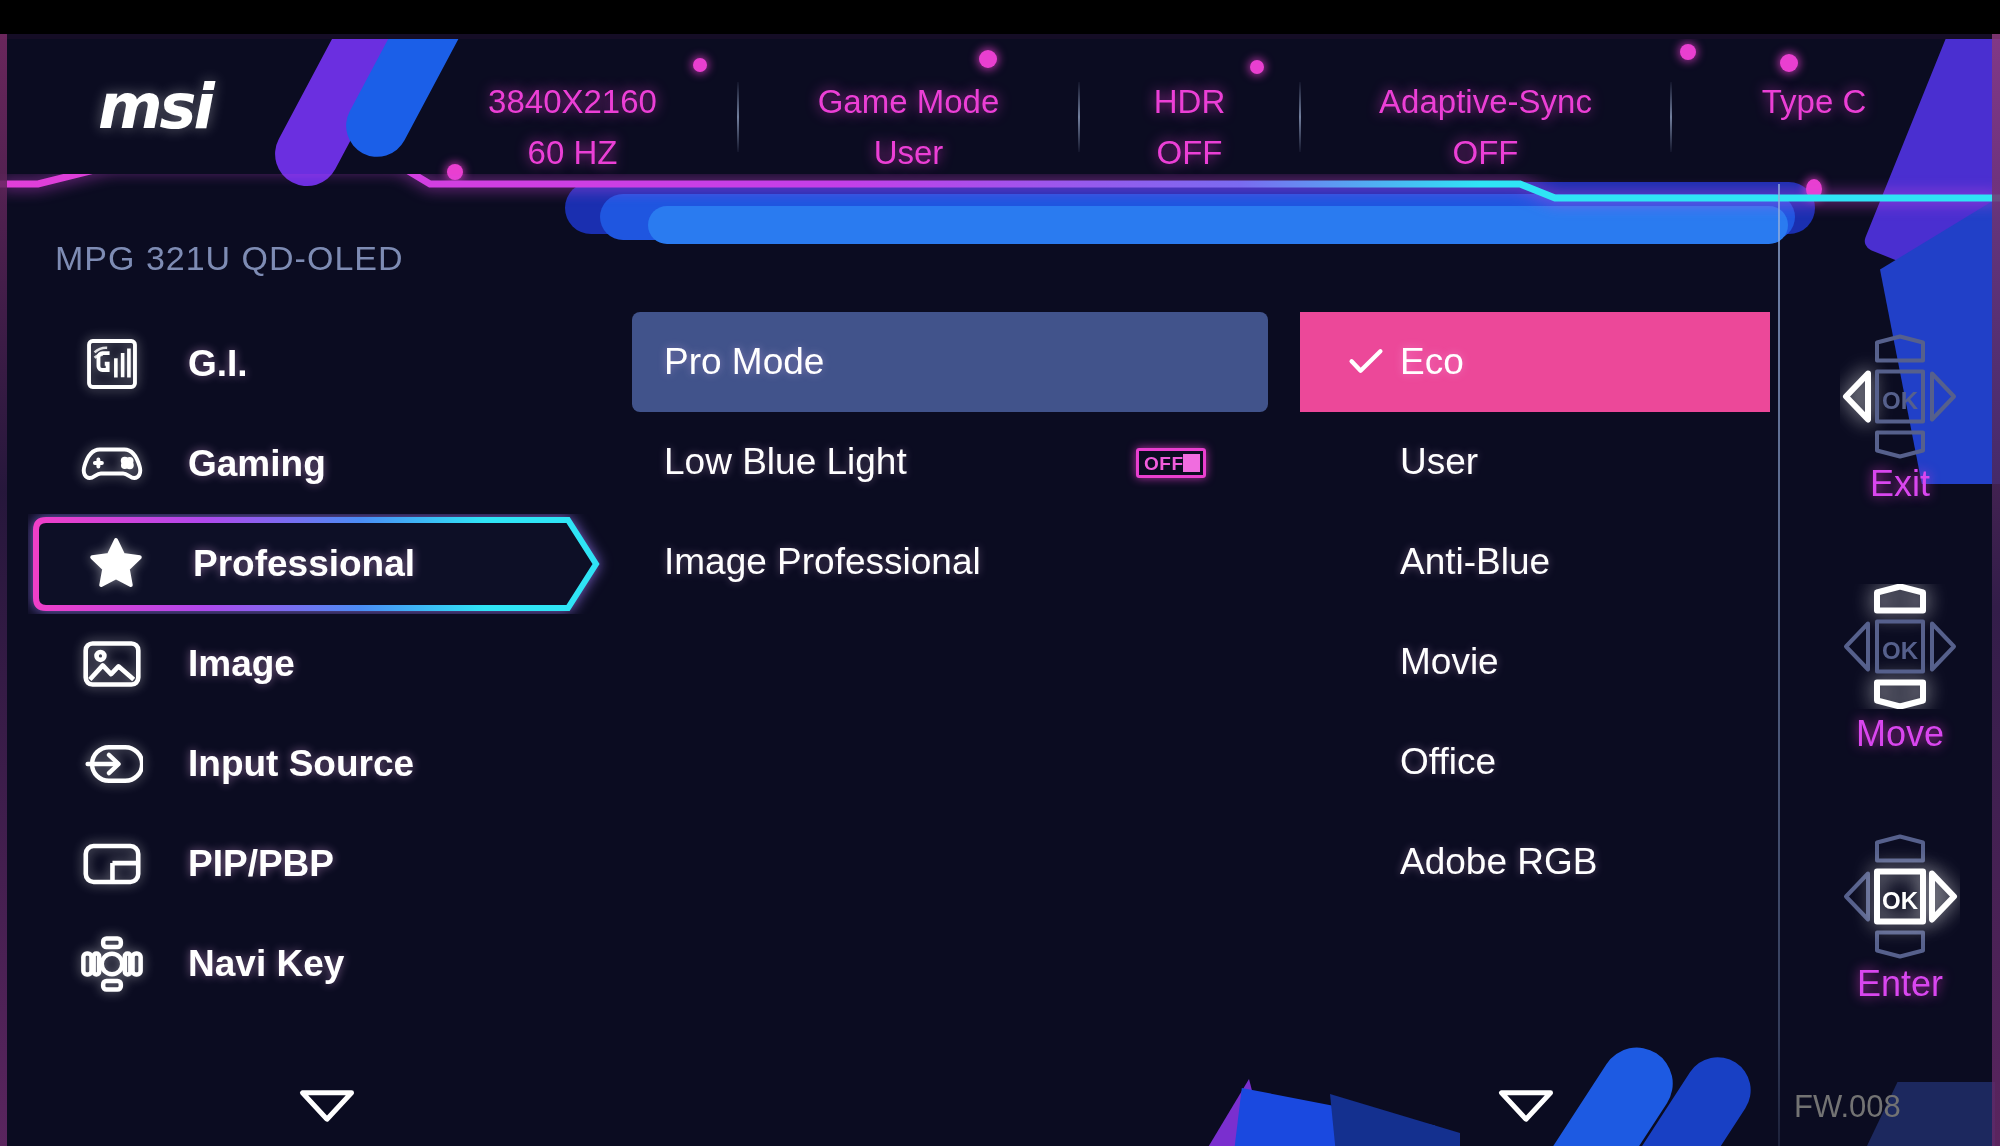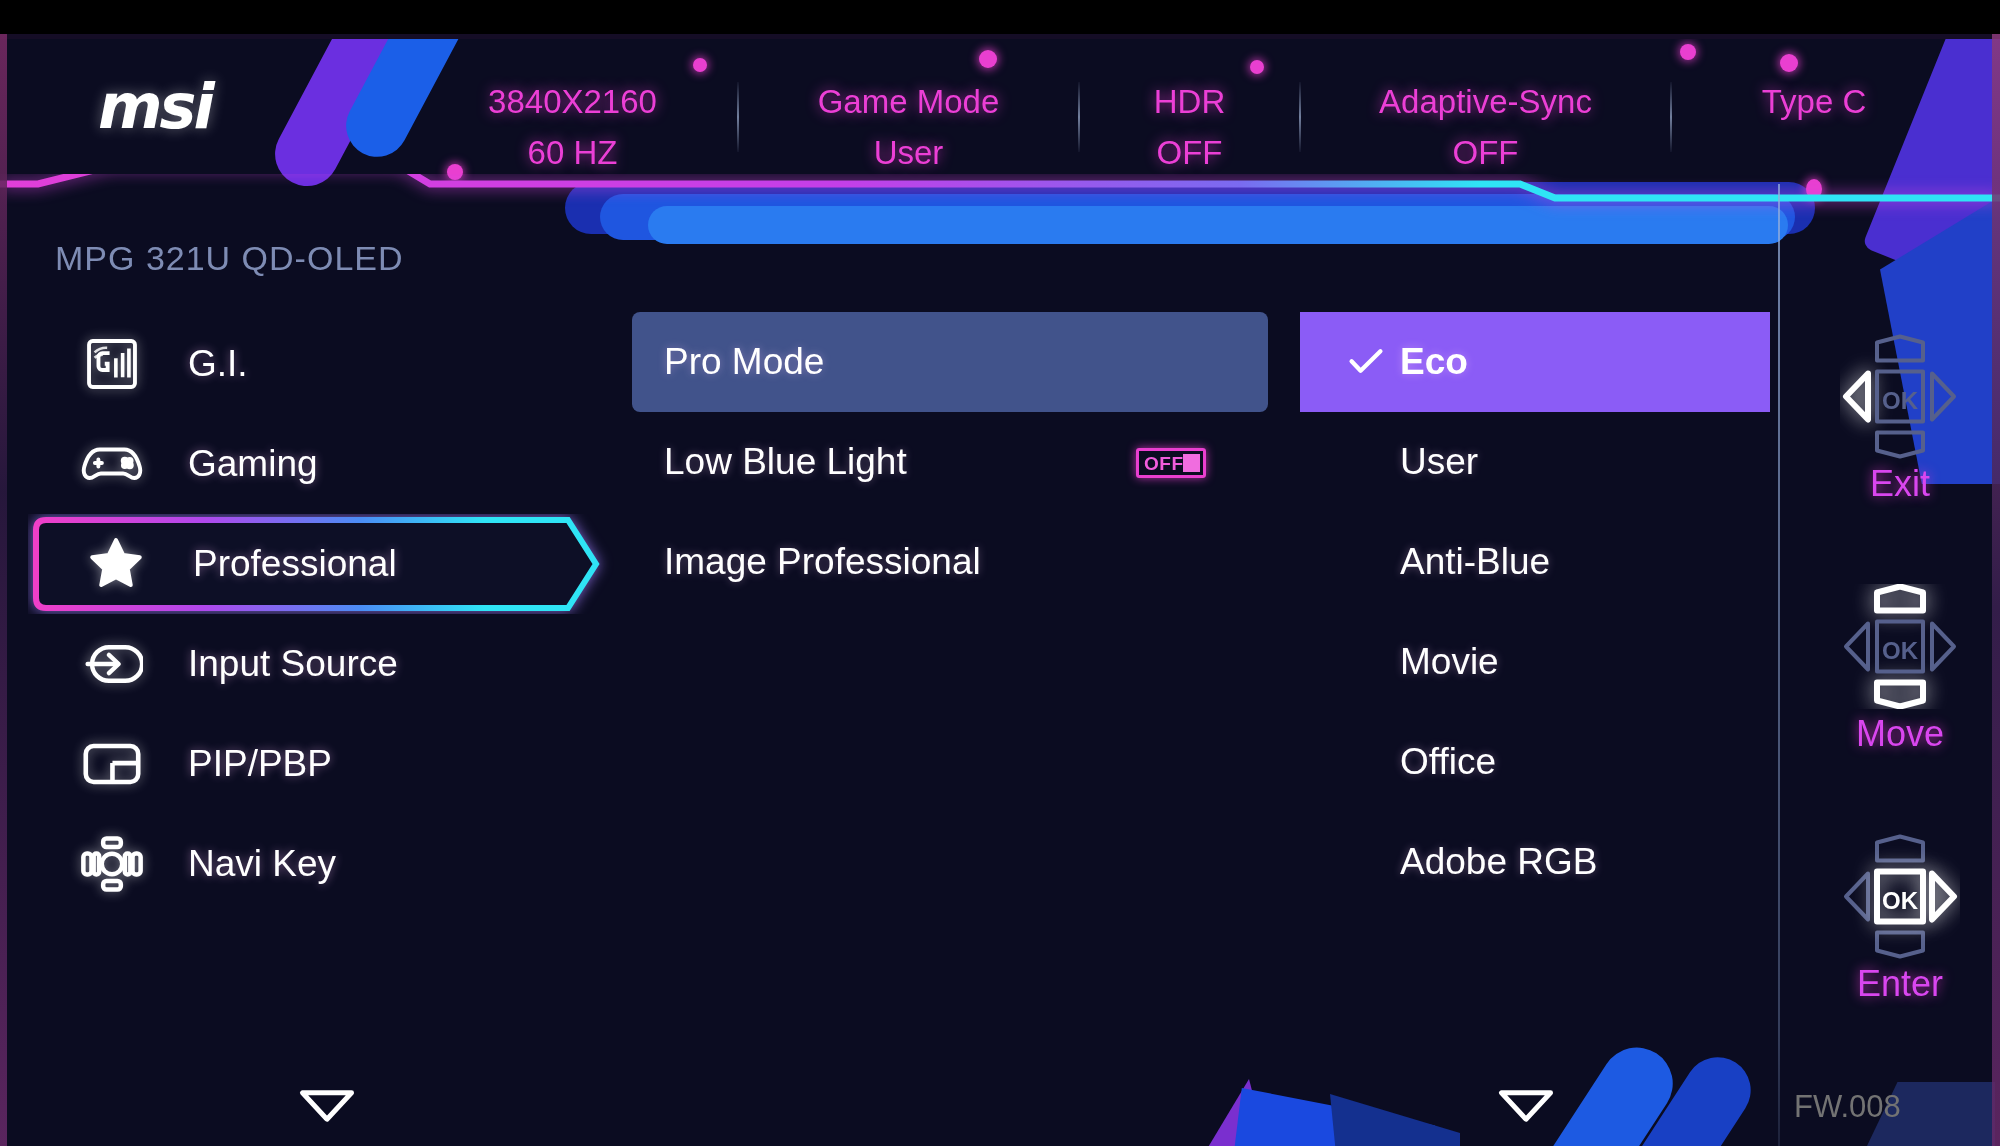--- a/index.html
+++ b/index.html
@@ -72,21 +72,21 @@
   
   .divider{position:absolute;left:0;top:140px;width:2000px;height:66px;}
   .divider svg{display:block;}
 
   
   .model{position:absolute;left:55px;top:205px;color:#7e8cb4;
          font-size:34px;letter-spacing:1px;}
 
   
   .menu{position:absolute;left:28px;top:280px;width:600px;}
-  .mrow{position:relative;height:100px;display:flex;align-items:center;}
+  .mrow{position:relative;height:100px;display:flex;align-items:center;font-weight:bold;}
   .micon{position:absolute;left:48px;width:72px;height:72px;top:14px;
          display:flex;align-items:center;justify-content:center;}
   .micon svg{filter:drop-shadow(0 0 6px rgba(255,255,255,.45));}
   .mlabel{position:absolute;left:160px;color:#fff;font-size:37px;
           text-shadow:0 0 10px rgba(255,190,255,.45);}
   .mrow.active .mlabel{left:165px;}
 
   .hl-frame{position:absolute;left:0;top:0;width:600px;height:100px;}
 
   
@@ -100,21 +100,21 @@
           box-sizing:border-box;box-shadow:0 0 10px rgba(233,63,208,.75);}
   .toggle .tlabel{color:#f05ddc;font-size:19px;font-weight:bold;
                   margin-left:5px;letter-spacing:.5px;line-height:19px;}
   .toggle .knob{position:absolute;right:3px;top:3px;width:17px;height:18px;
                 background:#f06ddf;}
 
   
   .rightcol{position:absolute;left:1300px;top:278px;width:470px;}
   .r-row{position:relative;height:100px;display:flex;align-items:center;
          padding-left:100px;box-sizing:border-box;}
-  .r-row.sel{background:#8b5cf6;font-weight:bold;}
+  .r-row.sel{background:#ec4899;}
   .r-txt{color:#fff;font-size:37px;text-shadow:0 0 9px rgba(255,200,255,.35);}
   .check{position:absolute;left:48px;top:34px;width:36px;height:30px;}
 
   
   .vsep{position:absolute;left:1778px;top:150px;width:2px;height:995px;
         background:linear-gradient(180deg,rgba(150,175,220,.75),rgba(130,155,200,.35) 85%,rgba(120,145,190,.1));}
 
   
   .navpanel{position:absolute;left:1800px;top:300px;width:200px;}
   .navblk{position:relative;width:200px;height:250px;text-align:center;}
@@ -246,20 +246,30 @@
         </svg>
       </div>
       <div class="micon" style="left:52px;">
         <svg width="62" height="60" viewBox="0 0 24 24" fill="#fff">
           <path d="M12 2.4l2.9 6 6.6.9-4.8 4.6 1.2 6.5L12 17.3l-5.9 3.1 1.2-6.5L2.5 9.3l6.6-.9z" stroke="#fff" stroke-width="1.6" stroke-linejoin="round"></path>
         </svg>
       </div>
       <div class="mlabel">Professional</div>
     </div>
 
+    <div class="mrow">
+      <div class="micon">
+        <svg width="60" height="50" viewBox="0 0 26 21" fill="none" stroke="#fff" stroke-width="2" stroke-linejoin="round">
+          <rect x="1.6" y="1.6" width="22.8" height="17.8" rx="3"></rect>
+          <circle cx="8" cy="7" r="1.7"></circle>
+          <path d="M3.4 17.2l5.6-6.1 3.6 3.8 3.2-3.4 6.6 5.7"></path>
+        </svg>
+      </div>
+      <div class="mlabel">Image</div>
+    </div>
 
     <div class="mrow">
       <div class="micon">
         <svg width="62" height="46" viewBox="0 0 28 20" fill="none" stroke="#fff" stroke-width="2" stroke-linejoin="round" stroke-linecap="round">
           <path d="M12.6 2.4h7.4a7.6 7.6 0 1 1 0 15.2h-7.4a7.6 7.6 0 0 1 0-15.2z"></path>
           <path d="M3 10h13.4"></path>
           <path d="M12.6 5.9L17 10l-4.4 4.1"></path>
         </svg>
       </div>
       <div class="mlabel">Input Source</div>

